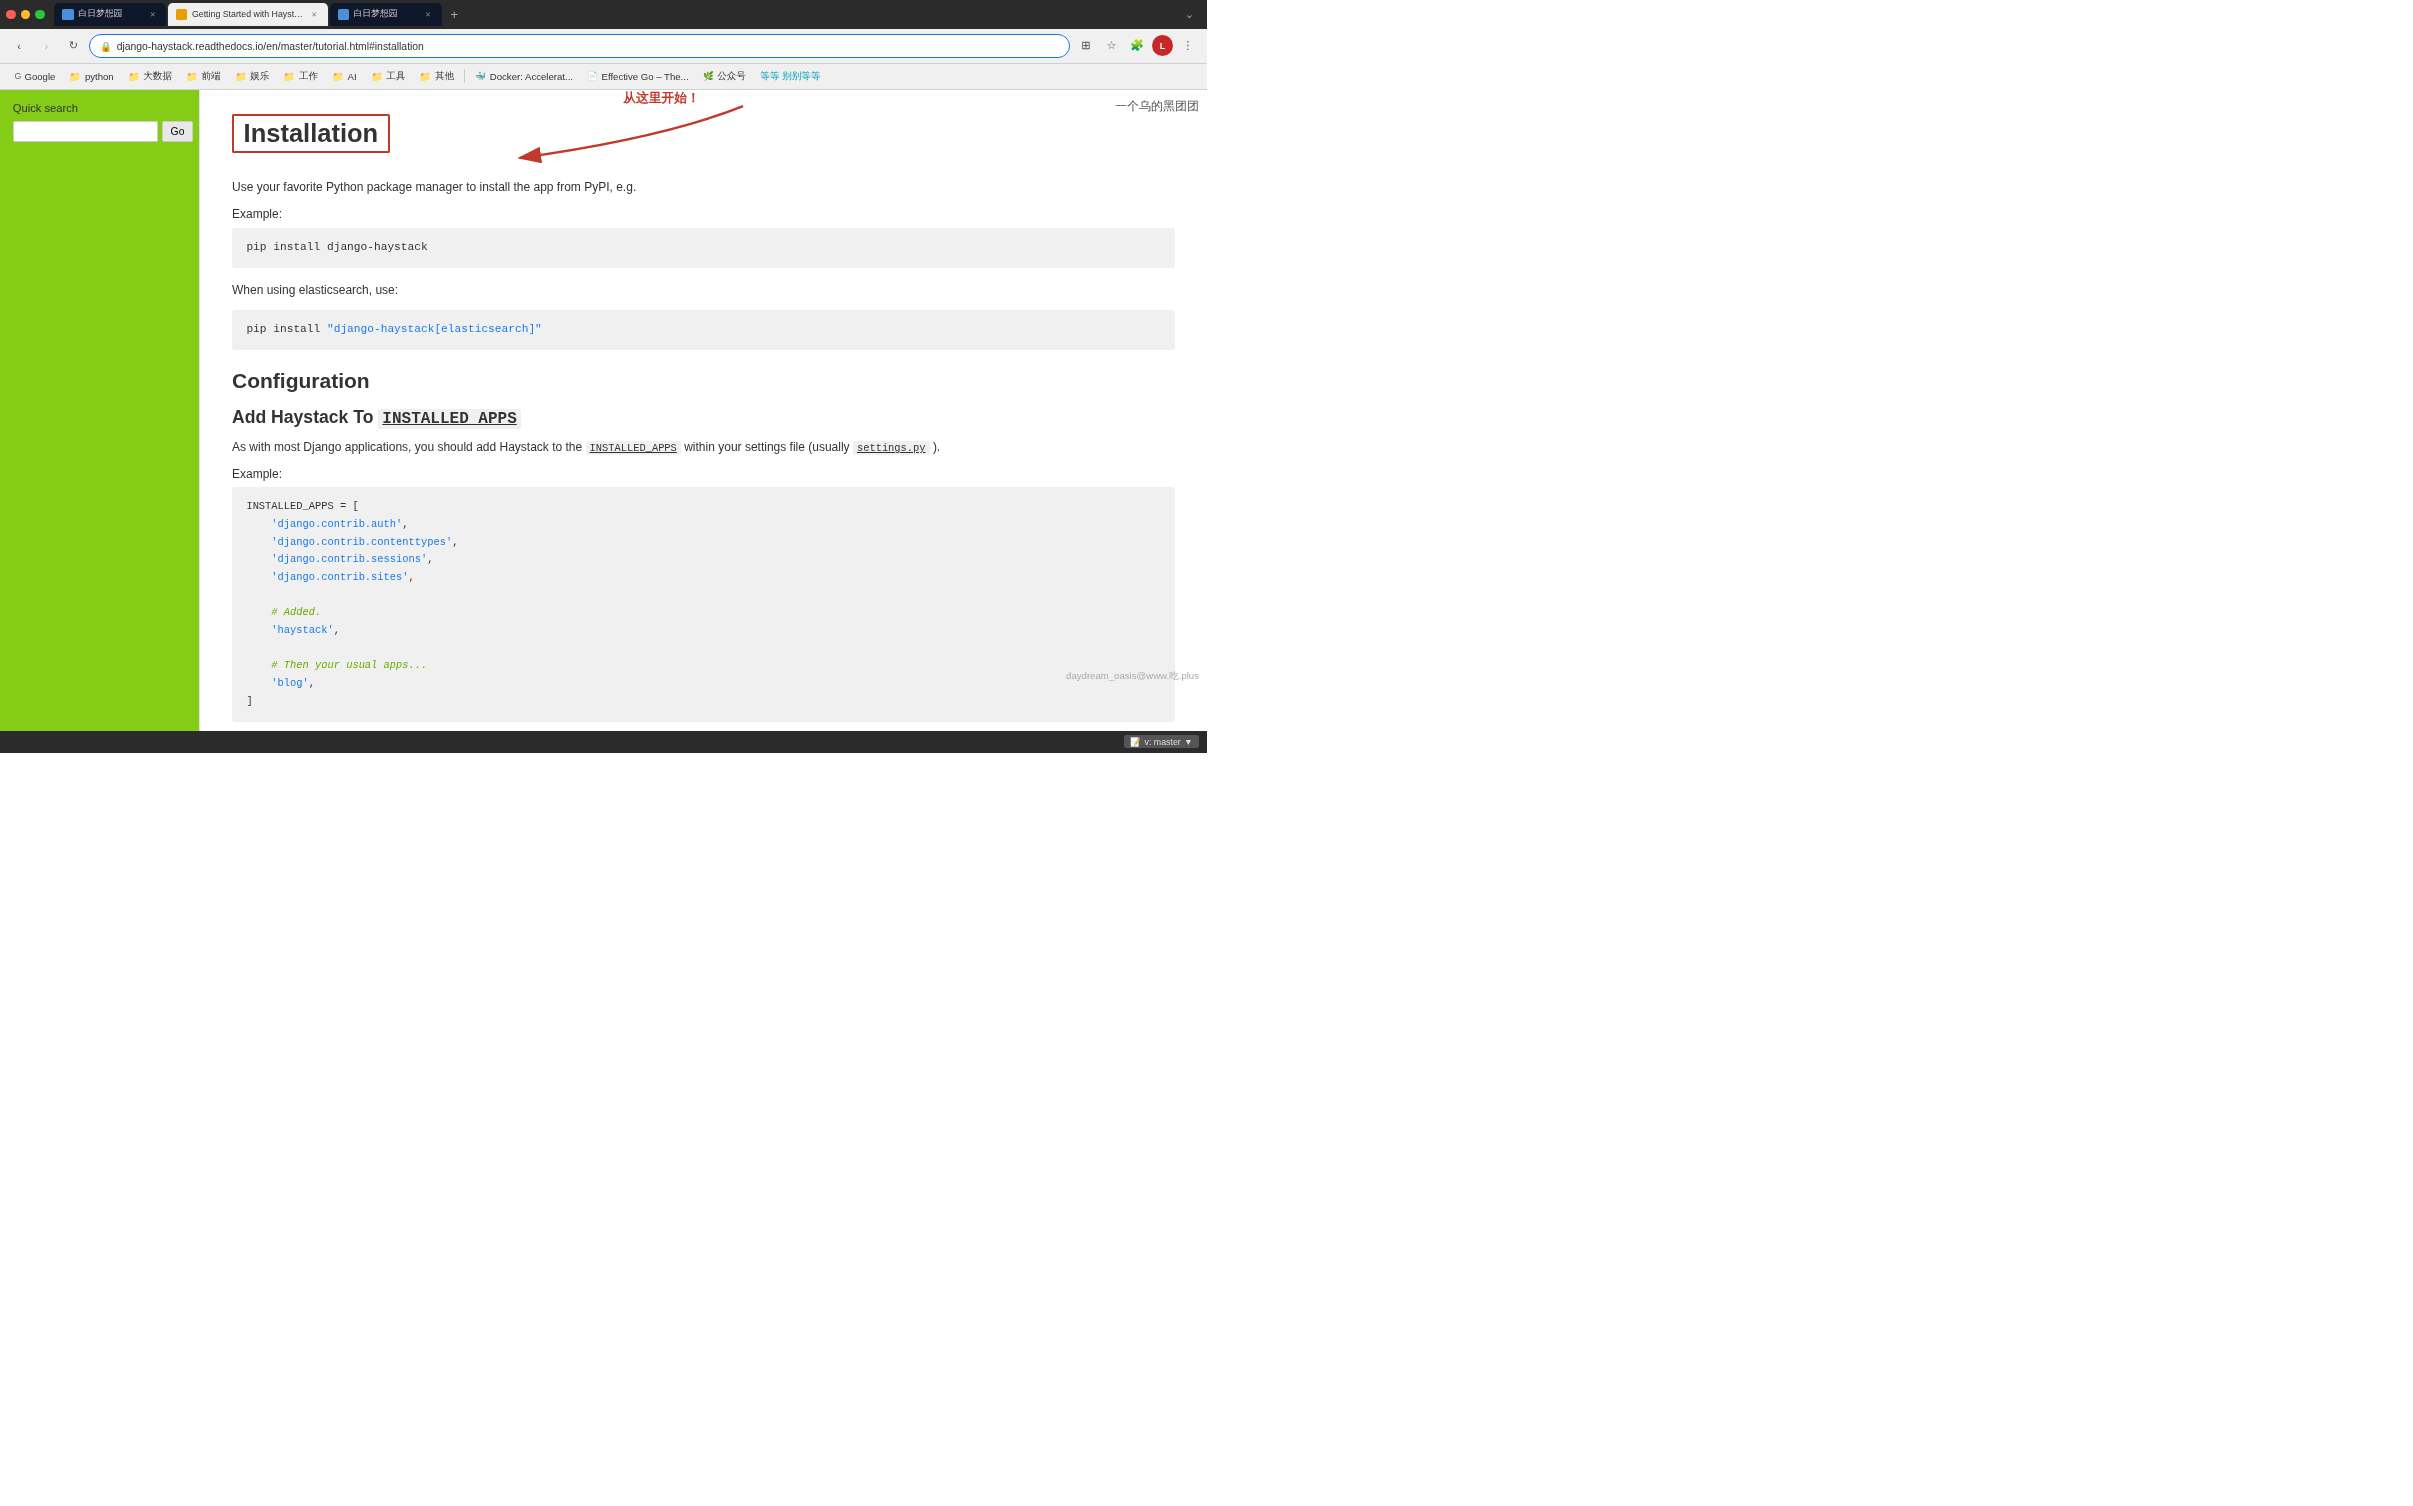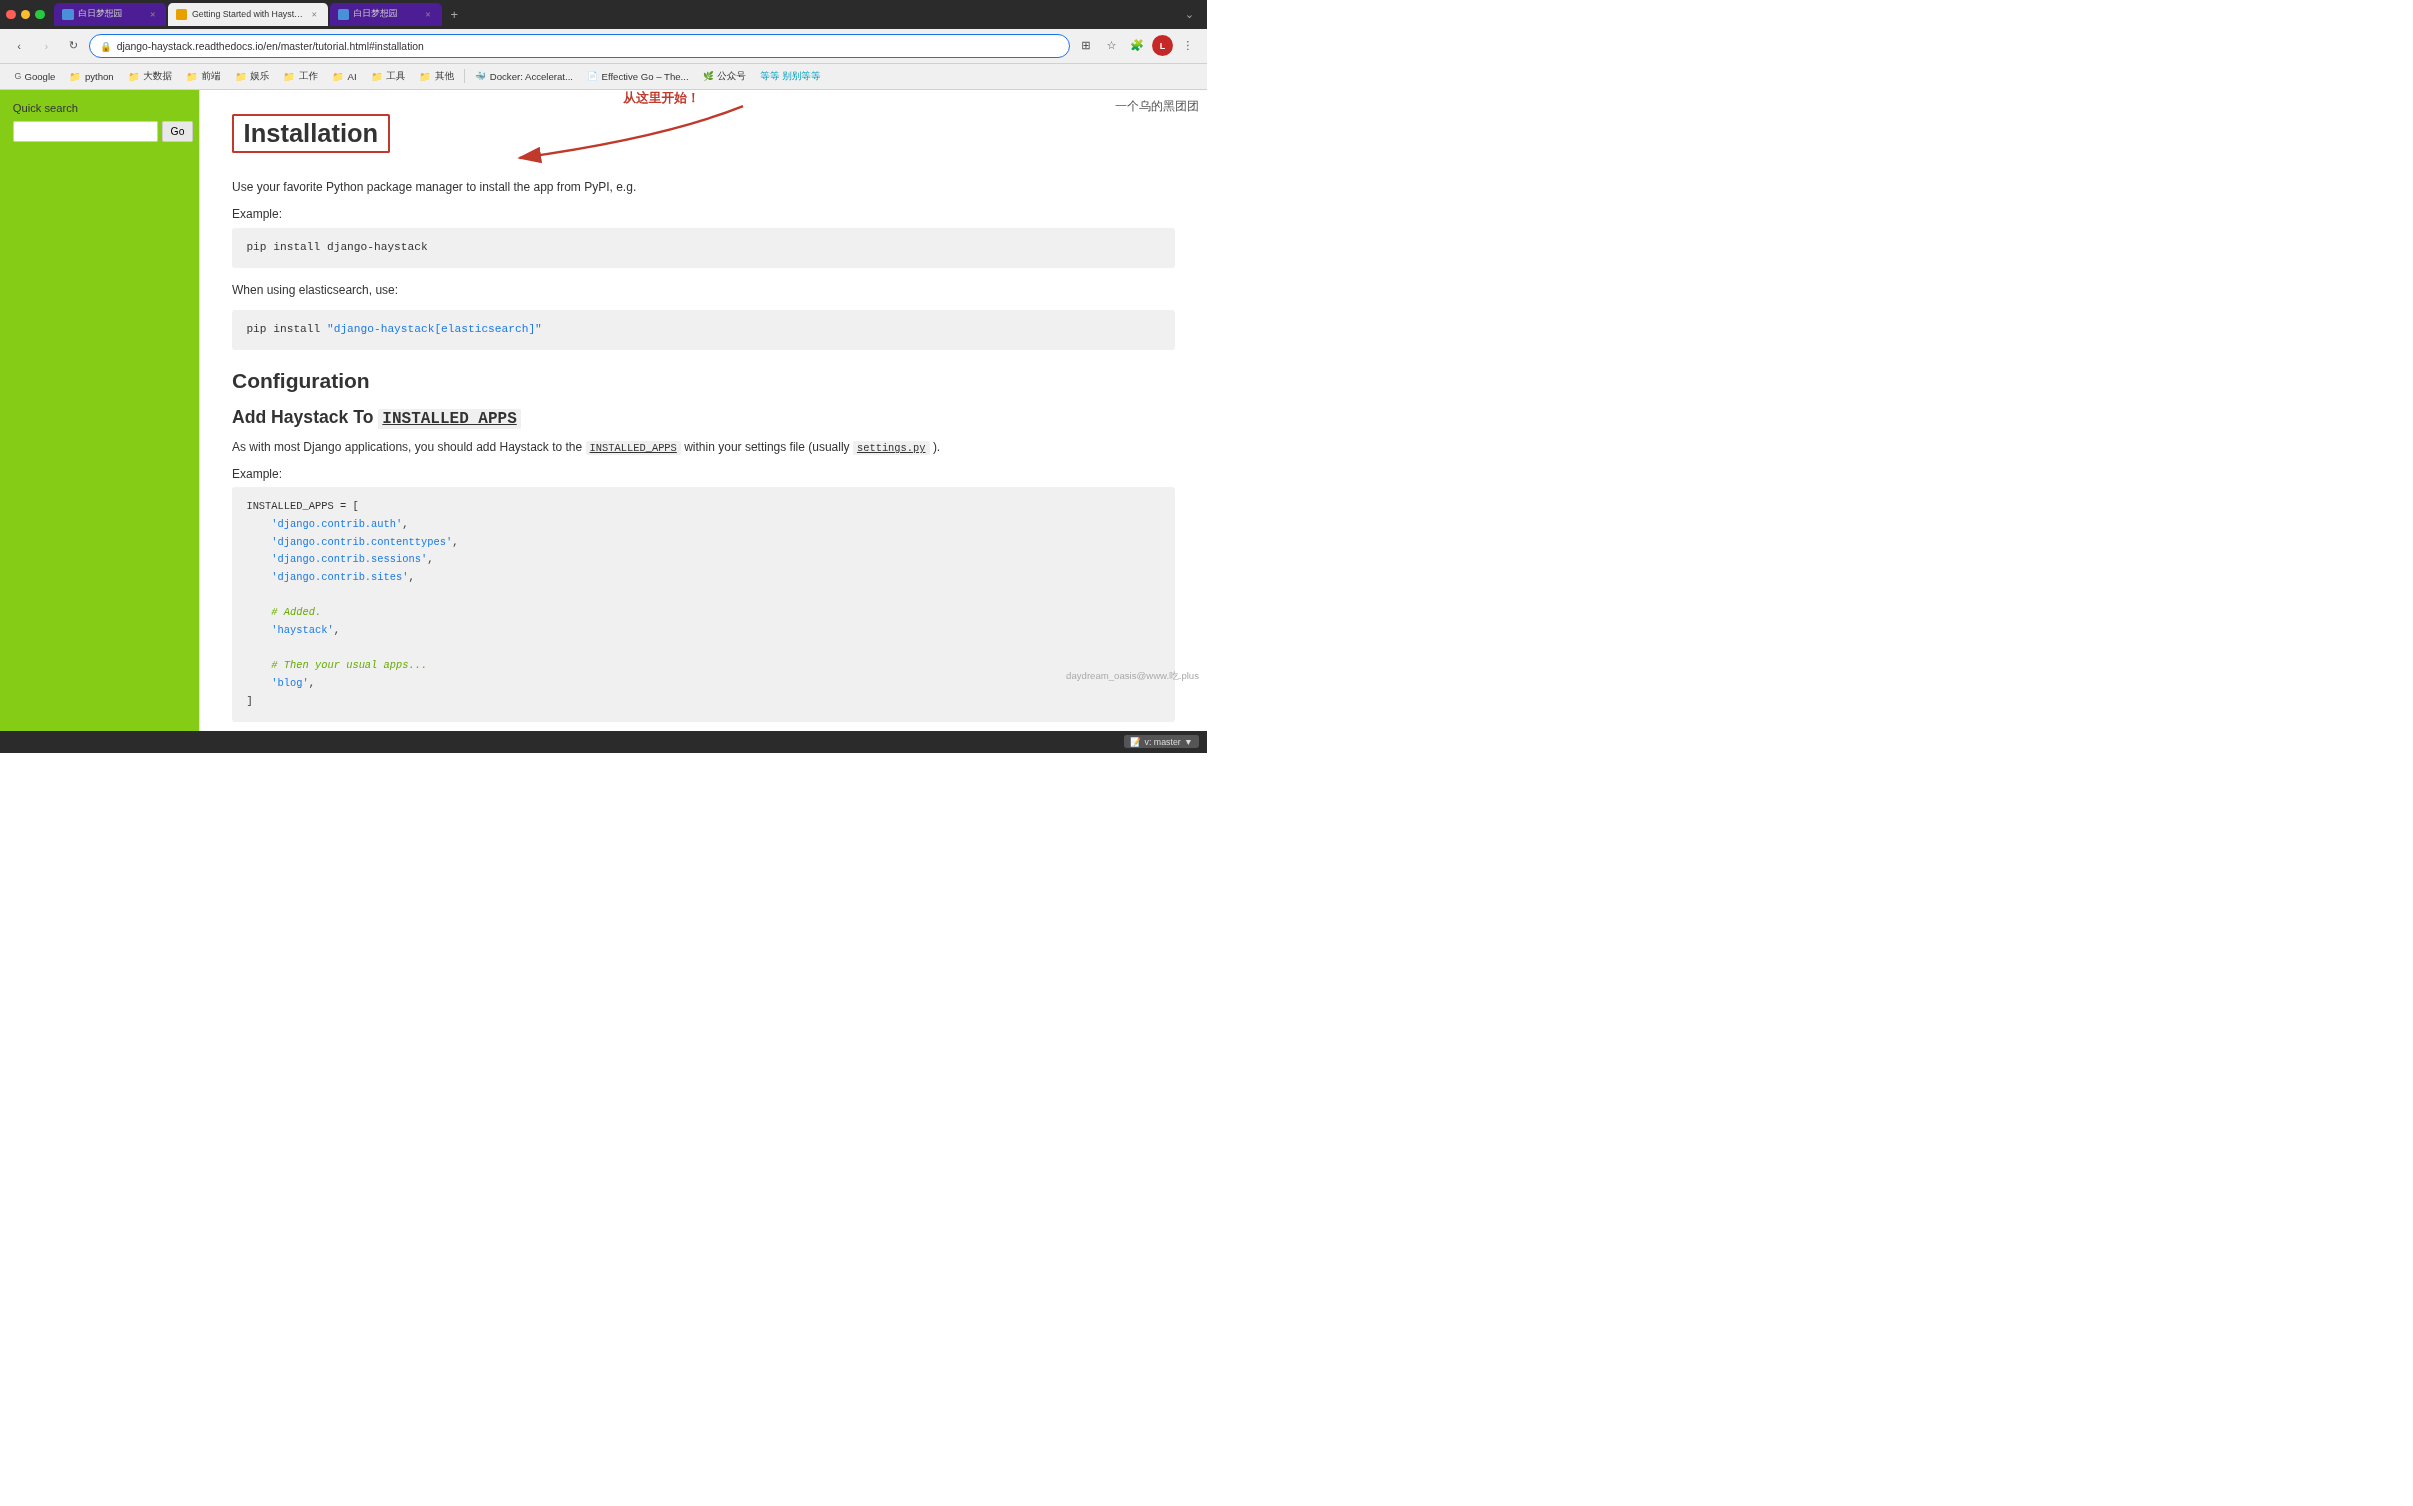--- a/index.html
+++ b/index.html
@@ -24,21 +24,21 @@
 
     .tabs-bar {
       display: flex;
       align-items: flex-end;
       flex: 1;
       gap: 1.6px;
       overflow: hidden;
     }
     .tab {
       height: 22.3px;
-      background: #4c1d95;
+      background: #0f172a;
       border-radius: 4.8px 4.8px 0 0;
       display: flex;
       align-items: center;
       padding: 0 8px;
       gap: 4.8px;
       font-size: 8.8px;
       color: #ccc;
       max-width: 160px;
       min-width: 112px;
     }

